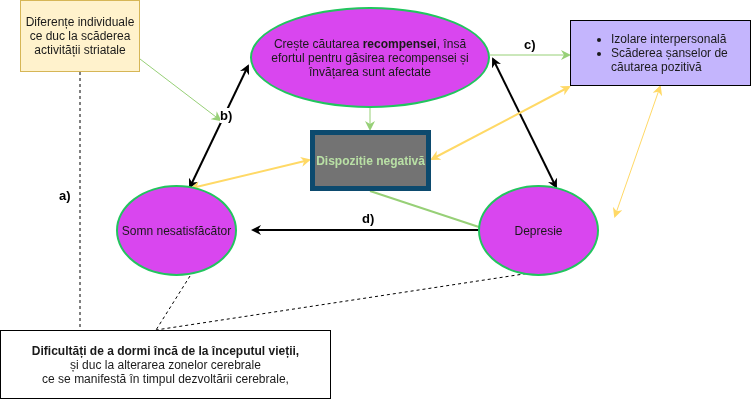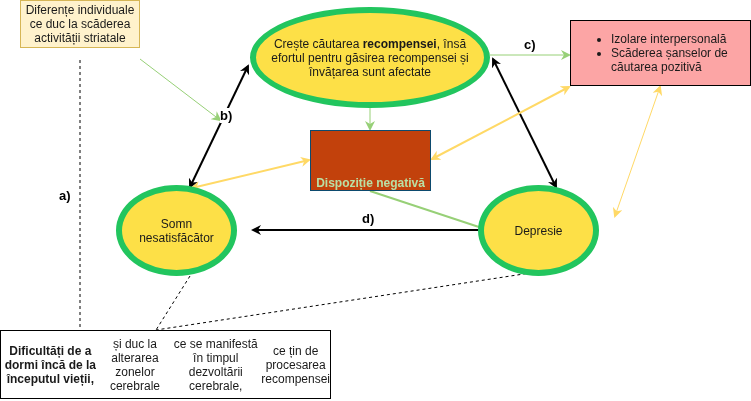--- a/index.html
+++ b/index.html
@@ -1,34 +1,34 @@
 <!DOCTYPE html>
 <html><head>
 <meta charset="utf-8">
 <style>
   html, body { margin:0; padding:0; background:#ffffff; }
   body { width:751px; height:401px; position:relative; overflow:hidden;
          font-family:"Liberation Sans", sans-serif; color:#1a1a1a; }
   svg.links { position:absolute; left:0; top:0; }
   .node { position:absolute; box-sizing:border-box; display:flex; align-items:center;
           justify-content:center; text-align:center; font-size:12px; line-height:14px; }
-  .yellow-box { left:20px; top:0px; width:120px; height:48px; background:#fff2cc;
+  .yellow-box { left:20px; top:0px; width:120px; height:72px; background:#fff2cc;
                 border:1px solid #d6b656; }
-  .ellipse { background:#fde047; border:6px solid #22c55e; border-radius:50%; }
+  .ellipse { background:#d946ef; border:2px solid #22c55e; border-radius:50%; }
   .top-ell { left:250px; top:7px; width:240px; height:101px; padding:0 4px; }
   .sleep-ell { left:116px; top:185px; width:121px; height:91px; }
   .dep-ell { left:478px; top:185px; width:121px; height:91px; }
-  .mood-box { left:310px; top:130px; width:121px; height:61px; background:#c2410c;
-              border:1px solid #0c4a6e; color:#b9e0a5; font-weight:bold;align-items:flex-end; }
-  .right-box { left:570px; top:20px; width:181px; height:66px; background:#fca5a5;
+  .mood-box { left:310px; top:130px; width:121px; height:61px; background:#737373;
+              border:5px solid #0c4a6e; color:#b9e0a5; font-weight:bold; }
+  .right-box { left:570px; top:20px; width:181px; height:66px; background:#c4b5fd;
                border:1px solid #000; justify-content:flex-start; text-align:left; }
   .right-box ul { margin:0; padding-left:40px; }
   .right-box li { font-size:12px; line-height:14px; }
   .bottom-box { left:0px; top:330px; width:331px; height:69px; background:#fff;
-                border:1px solid #000; }
+                border:1px solid #000; flex-direction:column; }
   .lbl { position:absolute; font-size:13px; font-weight:bold; color:#000; }
   b { font-weight:bold; }
 </style>
 </head>
 <body>
 
 <svg class="links" width="751" height="401">
   <defs>
     <marker id="mk-black" markerWidth="10" markerHeight="10" refX="8" refY="5" orient="auto" markerUnits="userSpaceOnUse">
       <path d="M0,0 L10,5 L0,10 L3,5 z" fill="#000"></path>
@@ -98,19 +98,18 @@
 </div>
 
 <div class="node ellipse dep-ell">
   <span>Depresie</span>
 </div>
 
 <div class="node bottom-box">
   <b>Dificultăți de a dormi încă de la începutul vieții,</b>
   <span>și duc la alterarea zonelor cerebrale</span>
   <span>ce se manifestă în timpul dezvoltării cerebrale,</span>
-  <span>ce țin de procesarea recompensei</span>
 </div>
 
 <span class="lbl" style="left:59px; top:188px;">a)</span>
 <span class="lbl" style="left:220px; top:108px; background:#fff;">b)</span>
 <span class="lbl" style="left:524px; top:37px;">c)</span>
 <span class="lbl" style="left:362px; top:211px;">d)</span>
 
 </body></html>

